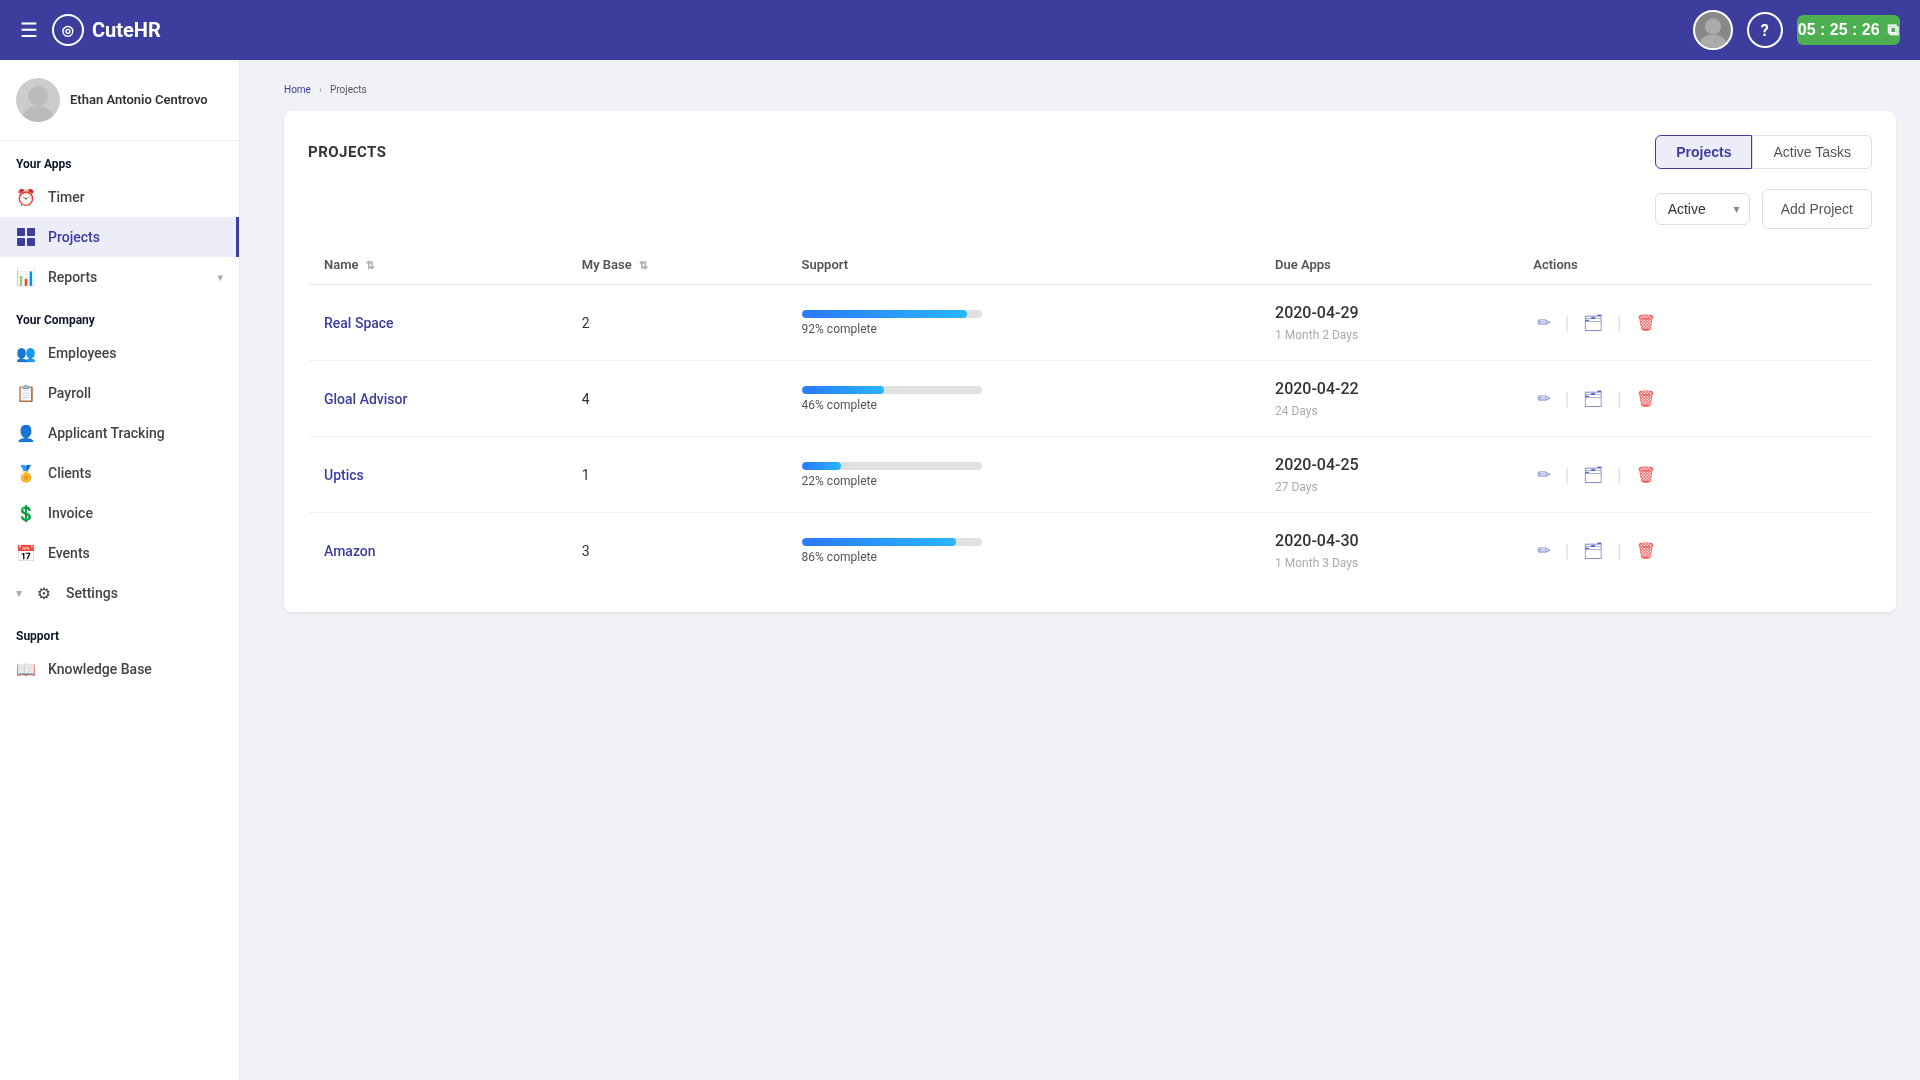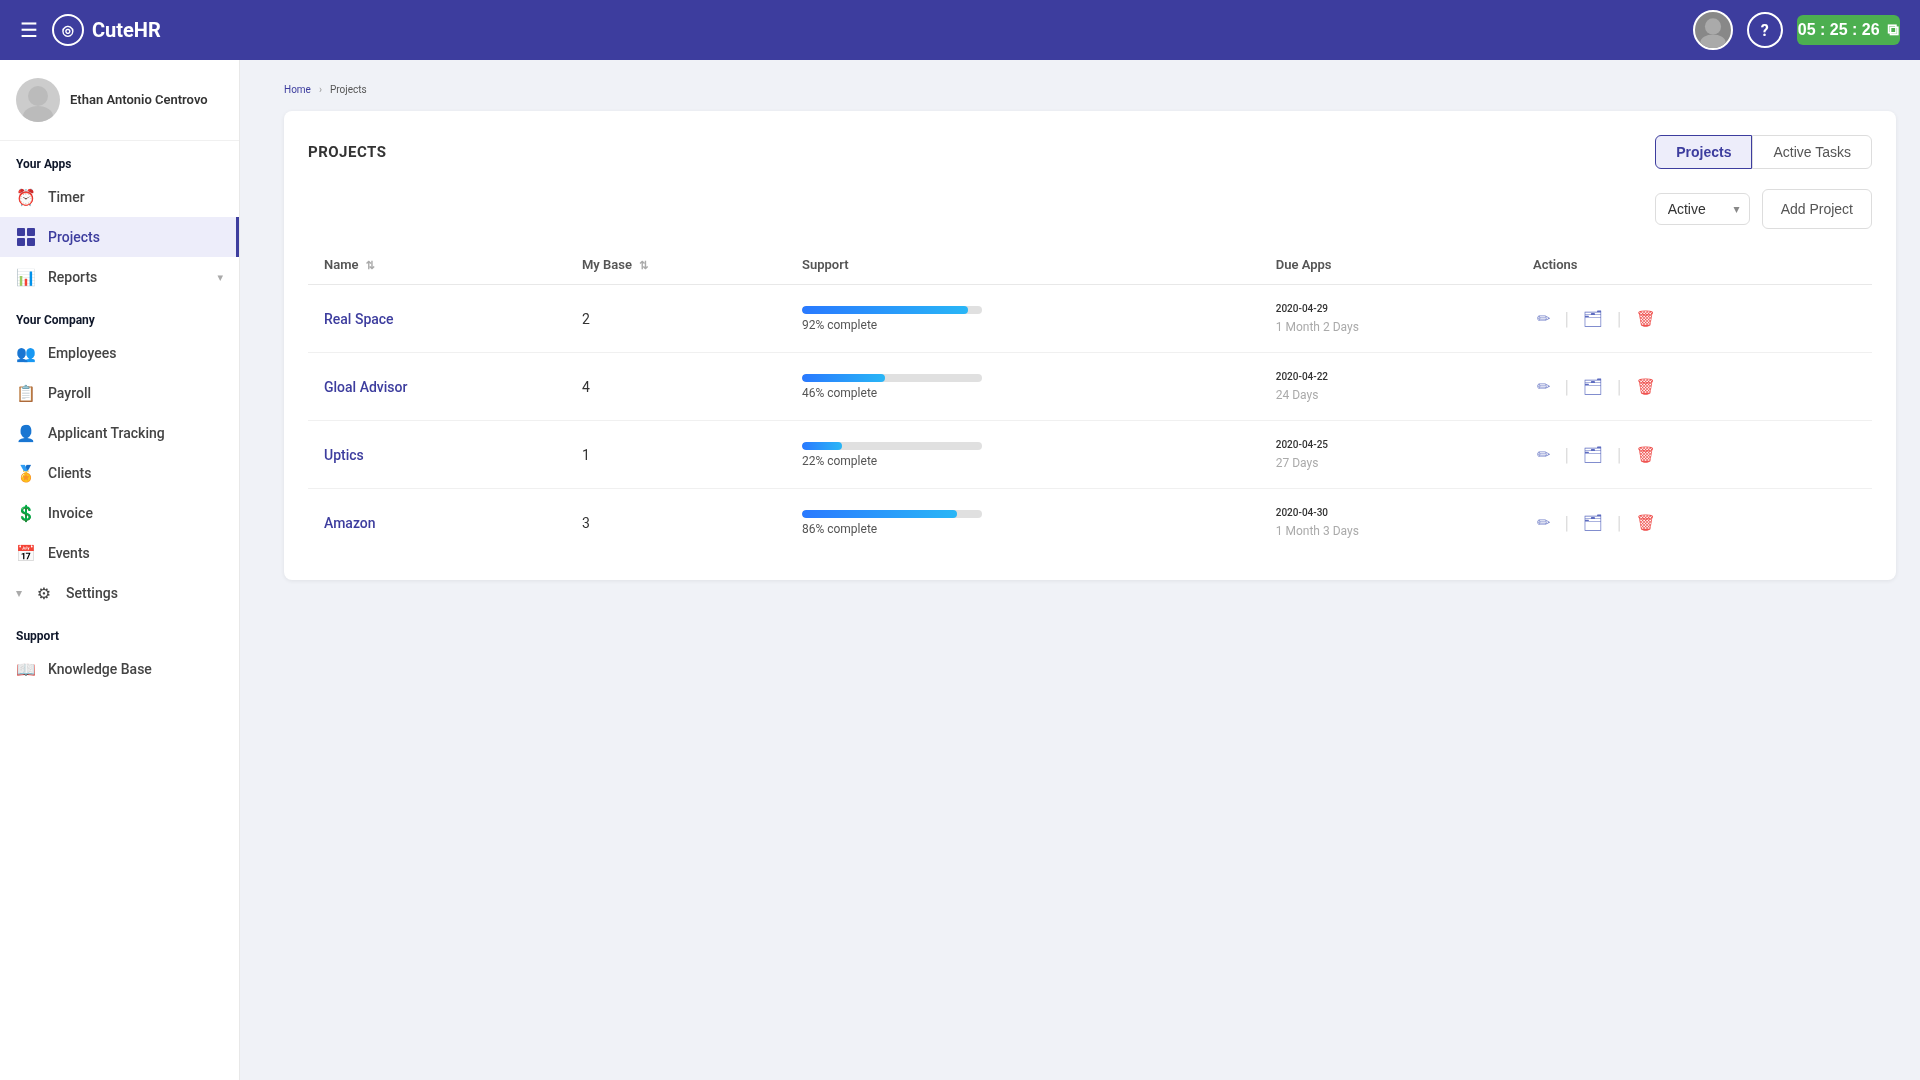--- a/index.html
+++ b/index.html
@@ -126,21 +126,21 @@
     .projects-table th .sort-icon { color: #aaa; margin-left: 4px; font-size: 11px; }
     .projects-table td { padding: 18px 16px; border-bottom: 1px solid #f0f0f0; font-size: 14px; color: #333; vertical-align: middle; }
     .projects-table tr:last-child td { border-bottom: none; }
     .project-link { color: #3d3d9e; text-decoration: none; font-weight: 500; cursor: pointer; }
 
     .progress-bar-wrap { width: 180px; }
     .progress-bar-track { background: #e0e0e0; border-radius: 4px; height: 8px; margin-bottom: 4px; overflow: hidden; }
     .progress-bar-fill { height: 100%; border-radius: 4px; background: linear-gradient(to right, #2979ff, #29b6f6); }
     .progress-label { font-size: 12px; color: #555; }
 
-    .due-date-main { font-size: 10px; color: #333; font-weight: 500; }
+    .due-date-main { font-size: 16px; color: #333; font-weight: 500; }
     .due-date-sub { font-size: 12px; color: #aaa; margin-top: 6px; }
 
     .action-icons { display: flex; align-items: center; gap: 10px; }
     .action-icon { cursor: pointer; font-size: 16px; padding: 4px; }
     .action-icon.edit { color: #7986cb; }
     .action-icon.archive { color: #5c6bc0; }
     .action-icon.delete { color: #ef5350; }
     .action-divider { color: #ddd; font-size: 18px; }
   </style>
 </head>

